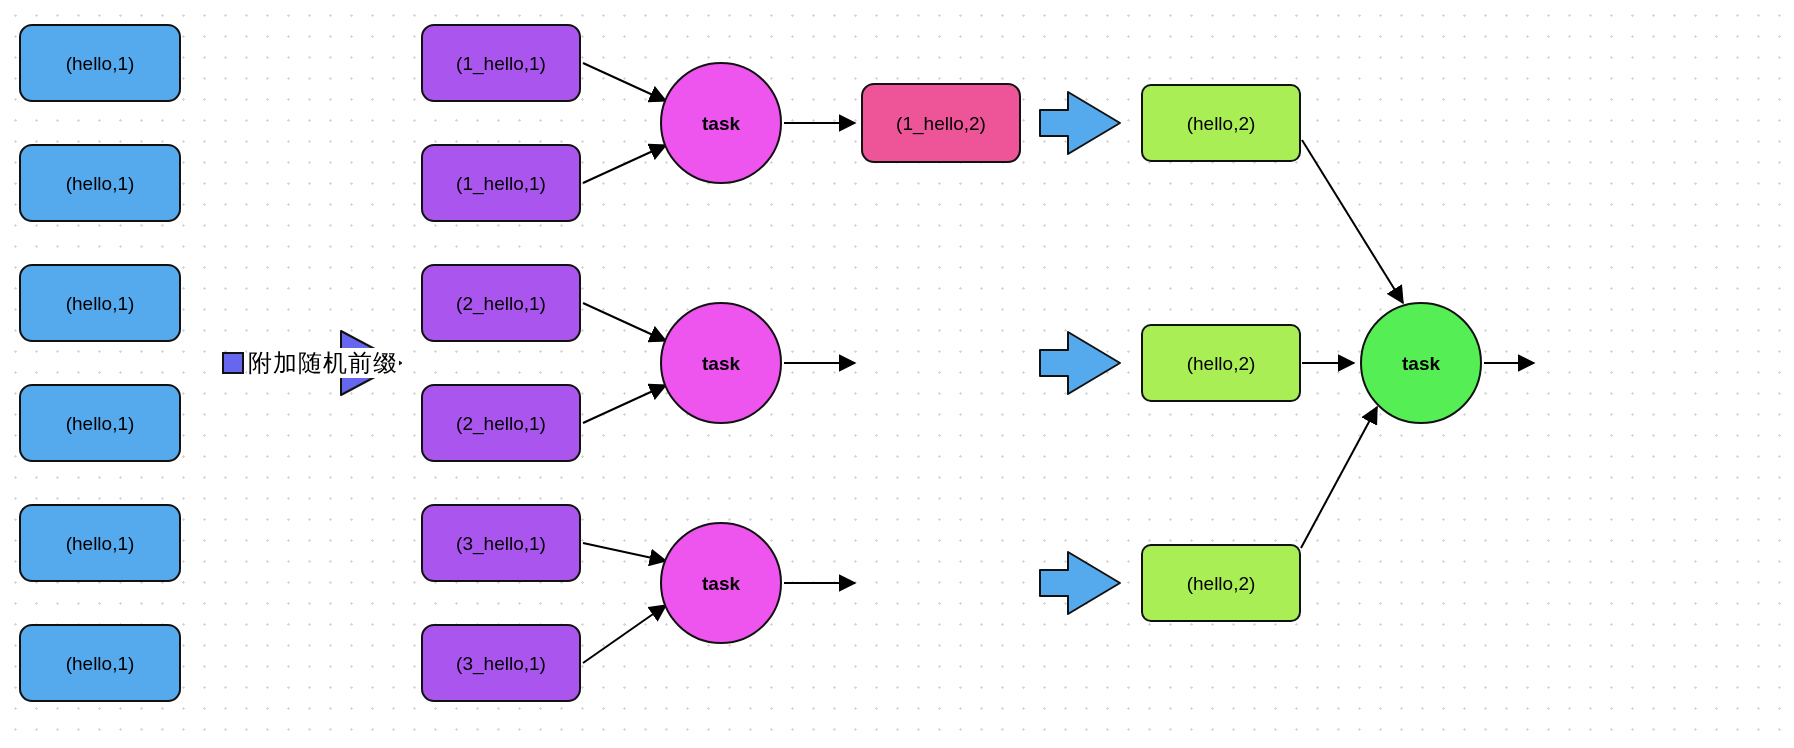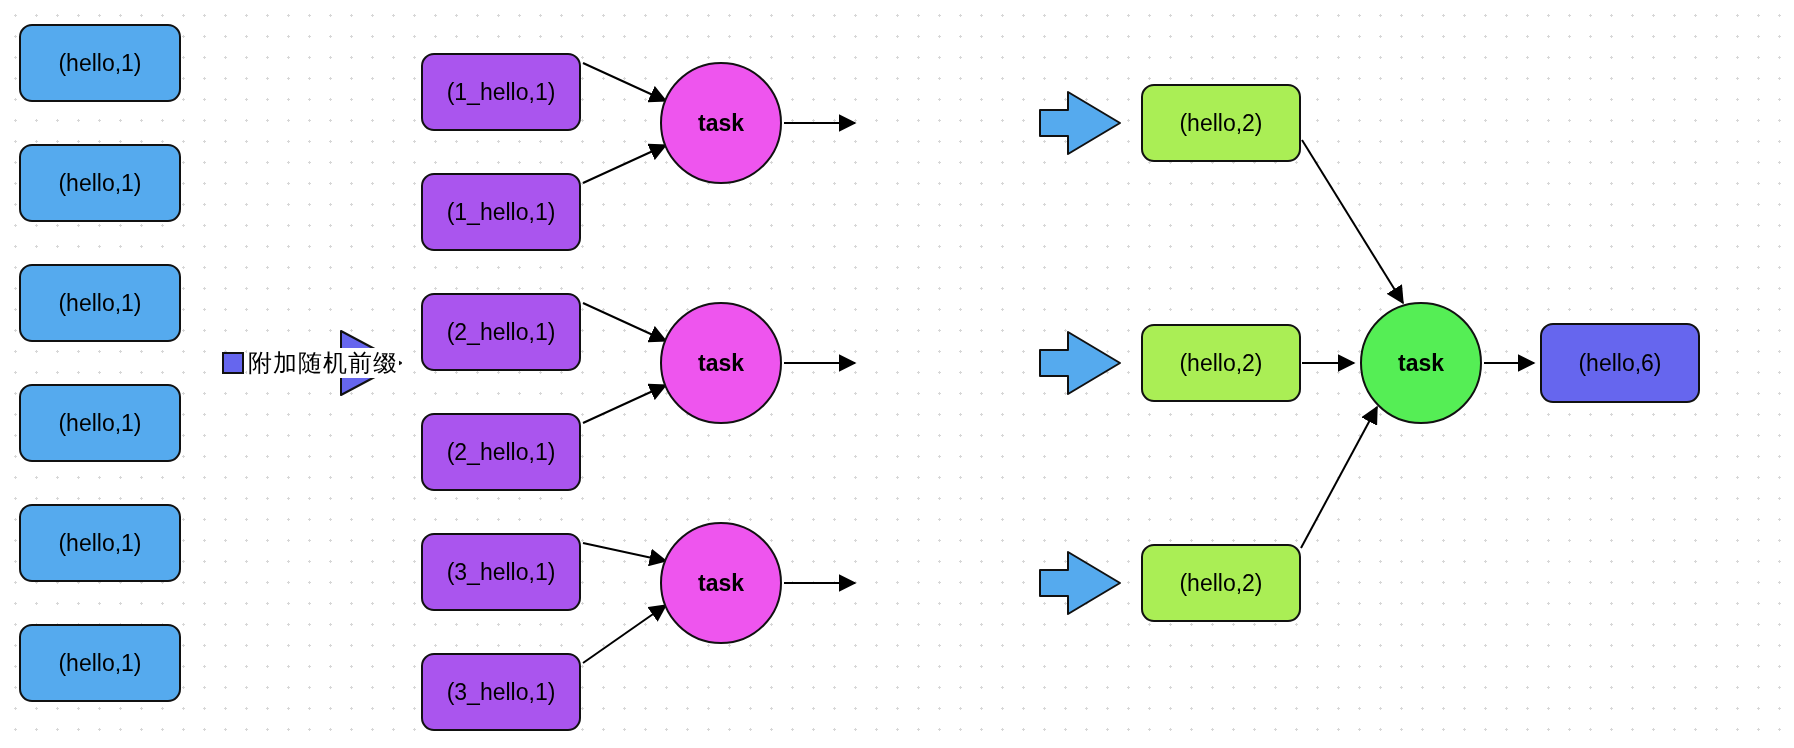--- a/index.html
+++ b/index.html
@@ -11,30 +11,30 @@
     background-image:radial-gradient(circle,#d7d7d7 1.3px,rgba(0,0,0,0) 1.4px);
     background-size:21px 21px;
     background-position:5px 5px;
     font-family:"Liberation Sans","DejaVu Sans",sans-serif;
     color:#000;
   }
   .edges{position:absolute;left:0;top:0;width:1794px;height:748px;}
   .node{
     position:absolute;
     display:flex;align-items:center;justify-content:center;
-    font-size:23px;line-height:1;color:#000;
+    font-size:19px;line-height:1;color:#000;
     box-sizing:border-box;
     border:2px solid #111;
   }
   .box{width:162px;height:78px;border-radius:13px;}
   .box.h80{height:80px;}
   .blue{background:#55aaee;}
-  .purple{background:#aa55ee;width:160px;margin-top:29px;}
+  .purple{background:#aa55ee;width:160px;}
   .pink{background:#ee5599;width:160px;}
-  .green{background:#aaee55;width:160px;}
+  .green{background:#aaee55;width:160px;border-radius:10px;}
   .violet{background:#6666ee;width:160px;}
   .circle{
     width:122px;height:122px;border-radius:50%;font-weight:bold;
   }
   .magenta{background:#ee55ee;}
   .greenc{background:#55ee55;}
   .prefix-label{
     position:absolute;left:222px;top:348px;height:30px;
     display:flex;align-items:center;
     font-size:24px;
@@ -104,22 +104,22 @@
   <div class="node box purple" style="left:421px;top:144px">(1_hello,1)</div>
   <div class="node box purple" style="left:421px;top:264px">(2_hello,1)</div>
   <div class="node box purple" style="left:421px;top:384px">(2_hello,1)</div>
   <div class="node box purple" style="left:421px;top:504px">(3_hello,1)</div>
   <div class="node box purple" style="left:421px;top:624px">(3_hello,1)</div>
 
   <div class="node circle magenta" style="left:660px;top:62px">task</div>
   <div class="node circle magenta" style="left:660px;top:302px">task</div>
   <div class="node circle magenta" style="left:660px;top:522px">task</div>
 
+  <div class="node box pink h80" style="left:861px;top:83px">(1_hello,2)</div>
 
   <div class="node box green" style="left:1141px;top:84px">(hello,2)</div>
   <div class="node box green" style="left:1141px;top:324px">(hello,2)</div>
   <div class="node box green" style="left:1141px;top:544px">(hello,2)</div>
 
   <div class="node circle greenc" style="left:1360px;top:302px">task</div>
 
-  <div class="node box violet h80" style="left:1540px;top:323px">(hello,6)</div>
 
 </div>
 
 </body></html>

